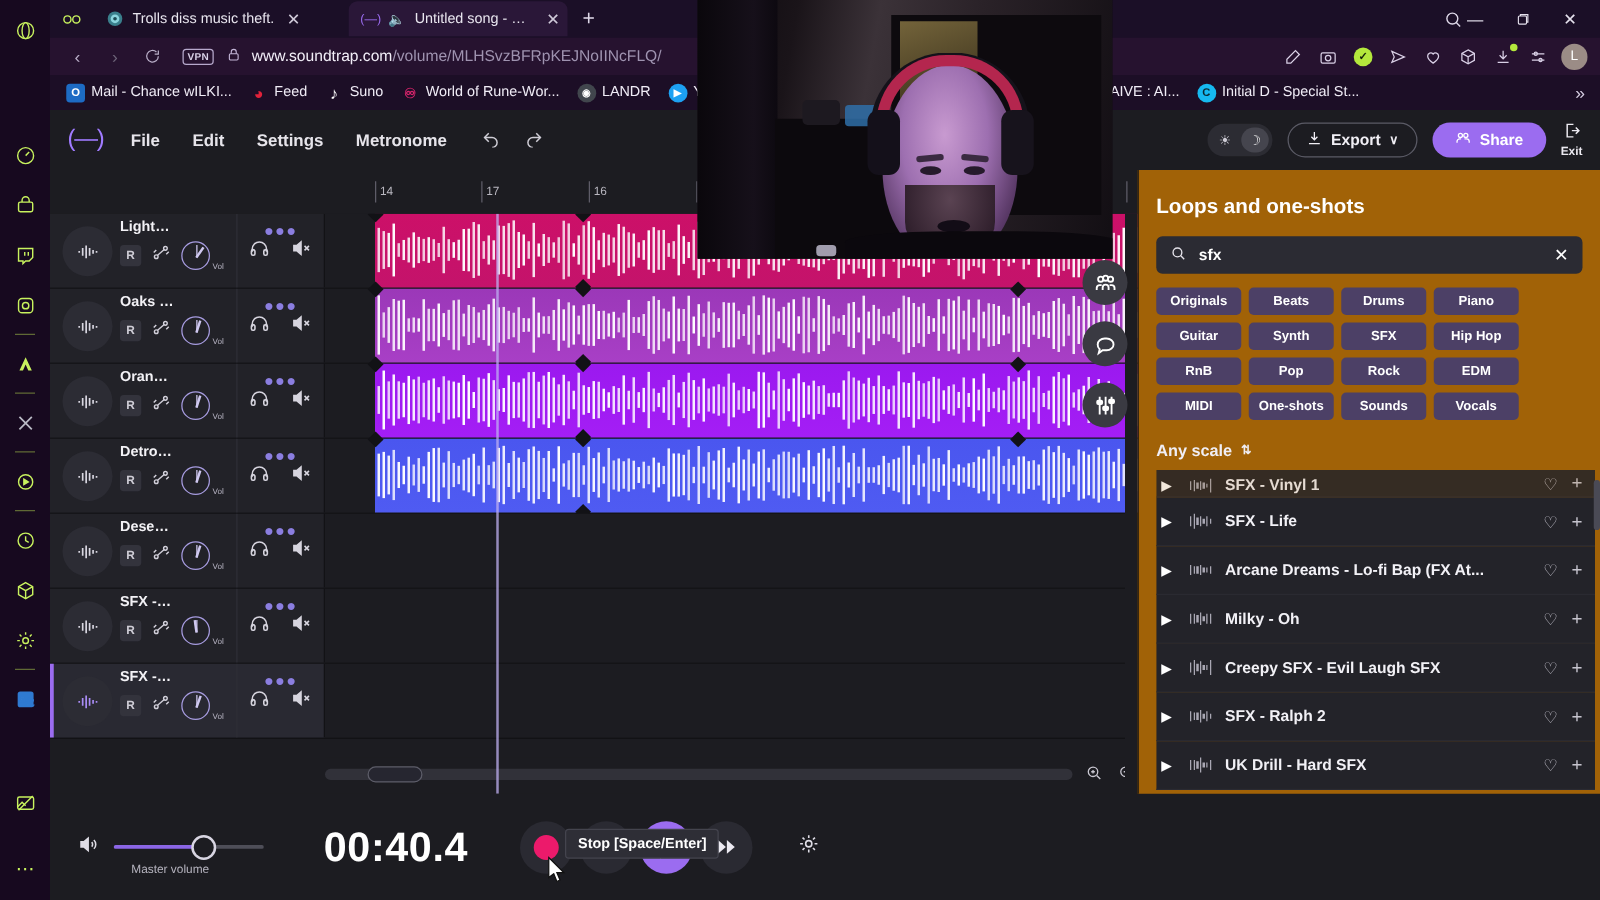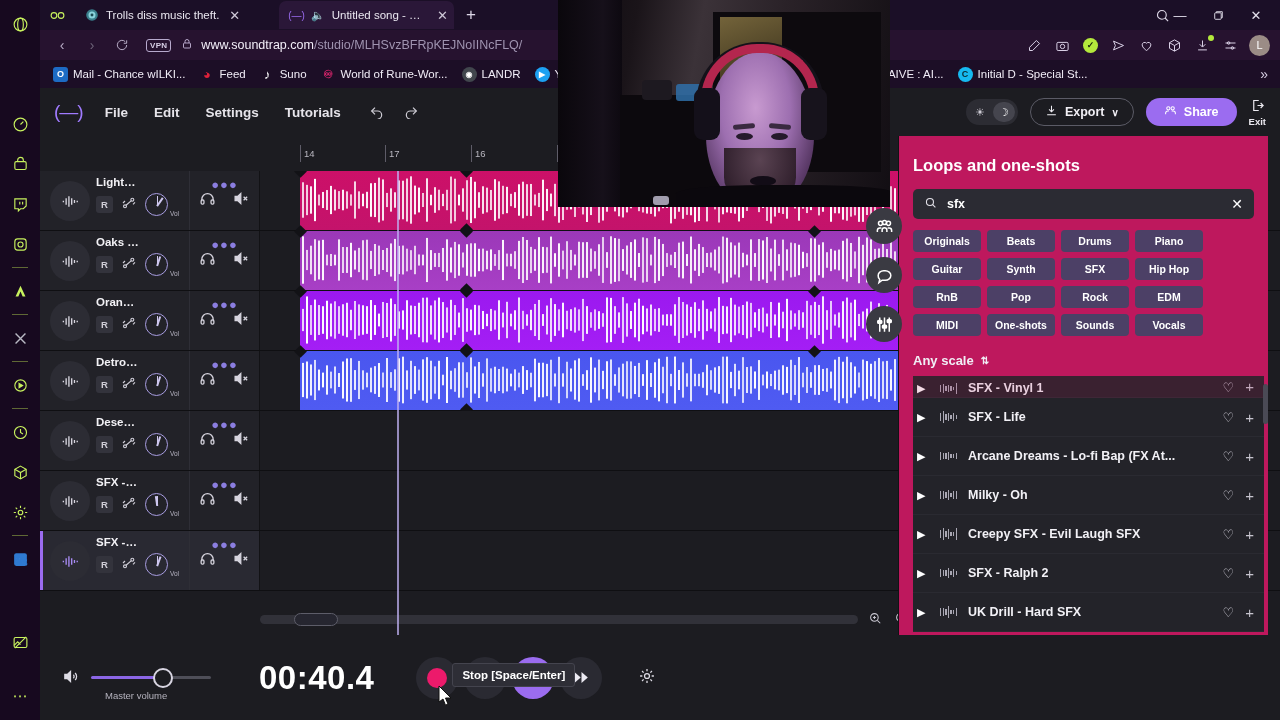--- a/index.html
+++ b/index.html
@@ -205,22 +205,22 @@
   .hscroll-bar {
     position: absolute; left: 220px; right: 370px; bottom: 88px; height: 26px;
     display: flex; align-items: center; gap: 8px; background:#1c1c21;
   }
   .hscroll-track { flex: 1; height: 9px; background: #313139; border-radius: 5px; position: relative; }
   .hscroll-thumb { position: absolute; left: 34px; width: 44px; top: -2px; height: 13px; background: #262630; border:1.2px solid #5d5d69; border-radius: 7px;}
   .zoom-btn { color: #c9c7d1; font-size: 13px; width: 18px; text-align:center;}
 
   
   .loops-panel {
-    position: absolute; right: 12px; top: 48px; bottom: 85px; width: 370px;
-    background: #be185d; border-left: 1px solid #121215;
+    position: absolute; right: 0; top: 48px; bottom: 85px; width: 370px;
+    background: #a16207; border-left: 1px solid #121215;
     padding: 0 14px;
     z-index: 8;
   }
   .loops-title { font-size: 16.5px; color: #fff; font-weight: 700; padding: 20px 0 14px; }
   .loops-search {
     display:flex; align-items:center; gap: 10px;
     background: #2b2b33; border-radius: 5px; height: 30px; padding: 0 11px;
   }
   .loops-search .s-ico { color:#e3e1e9; font-size: 12px; }
   .loops-search .s-val { flex:1; font-size: 12.5px; color:#fff; font-weight:600;}
@@ -472,21 +472,21 @@
         <svg viewBox="0 0 24 24" fill="none" stroke="currentColor" stroke-width="1.7" width="14" height="14">
           <path d="M20 12a8 8 0 11-2.6-5.9"></path>
           <path d="M20 4v5h-5"></path>
         </svg>
       </div>
     <div class="vpn-badge">VPN</div>
     <div class="lock"><svg viewBox="0 0 24 24" fill="none" stroke="currentColor" stroke-width="1.8" width="12" height="12">
           <rect x="5" y="10" width="14" height="10" rx="2"></rect>
           <path d="M8 10V7a4 4 0 018 0v3"></path>
         </svg></div>
-    <div class="url"><span>www.soundtrap.com</span><span class="u-dim">/studio/MLHSvzBFRpKEJNoIINcFLQ/</span></div>
+    <div class="url"><span>www.soundtrap.com</span><span class="u-dim">/volume/MLHSvzBFRpKEJNoIINcFLQ/</span></div>
     <div class="addr-right">
       <span class="ai">
           <svg viewBox="0 0 24 24" fill="none" stroke="currentColor" stroke-width="1.6">
             <path d="M4 20h5L20 9l-5-5L4 15z"></path>
           </svg>
         </span>
       <span class="ai">
           <svg viewBox="0 0 24 24" fill="none" stroke="currentColor" stroke-width="1.6">
             <rect x="3" y="7" width="18" height="13" rx="2"></rect>
             <circle cx="12" cy="13.5" r="3.5"></circle>
@@ -568,21 +568,21 @@
   </div>
 
   <div class="st-app">
 
     <div class="st-topbar">
       <div class="st-logo">(—)</div>
       <div class="st-menu">
         <span>File</span>
         <span>Edit</span>
         <span>Settings</span>
-        <span>Tutorials</span>
+        <span>Metronome</span>
       </div>
       <div class="st-undo">
         <span><svg viewBox="0 0 24 24" fill="none" stroke="currentColor" stroke-width="1.8" width="16" height="16">
               <path d="M9 7L4 12l5 5"></path>
               <path d="M4 12h9a6 6 0 010 12"></path>
             </svg></span>
         <span><svg viewBox="0 0 24 24" fill="none" stroke="currentColor" stroke-width="1.8" width="16" height="16">
               <path d="M15 7l5 5-5 5"></path>
               <path d="M20 12h-9a6 6 0 000 12"></path>
             </svg></span>

